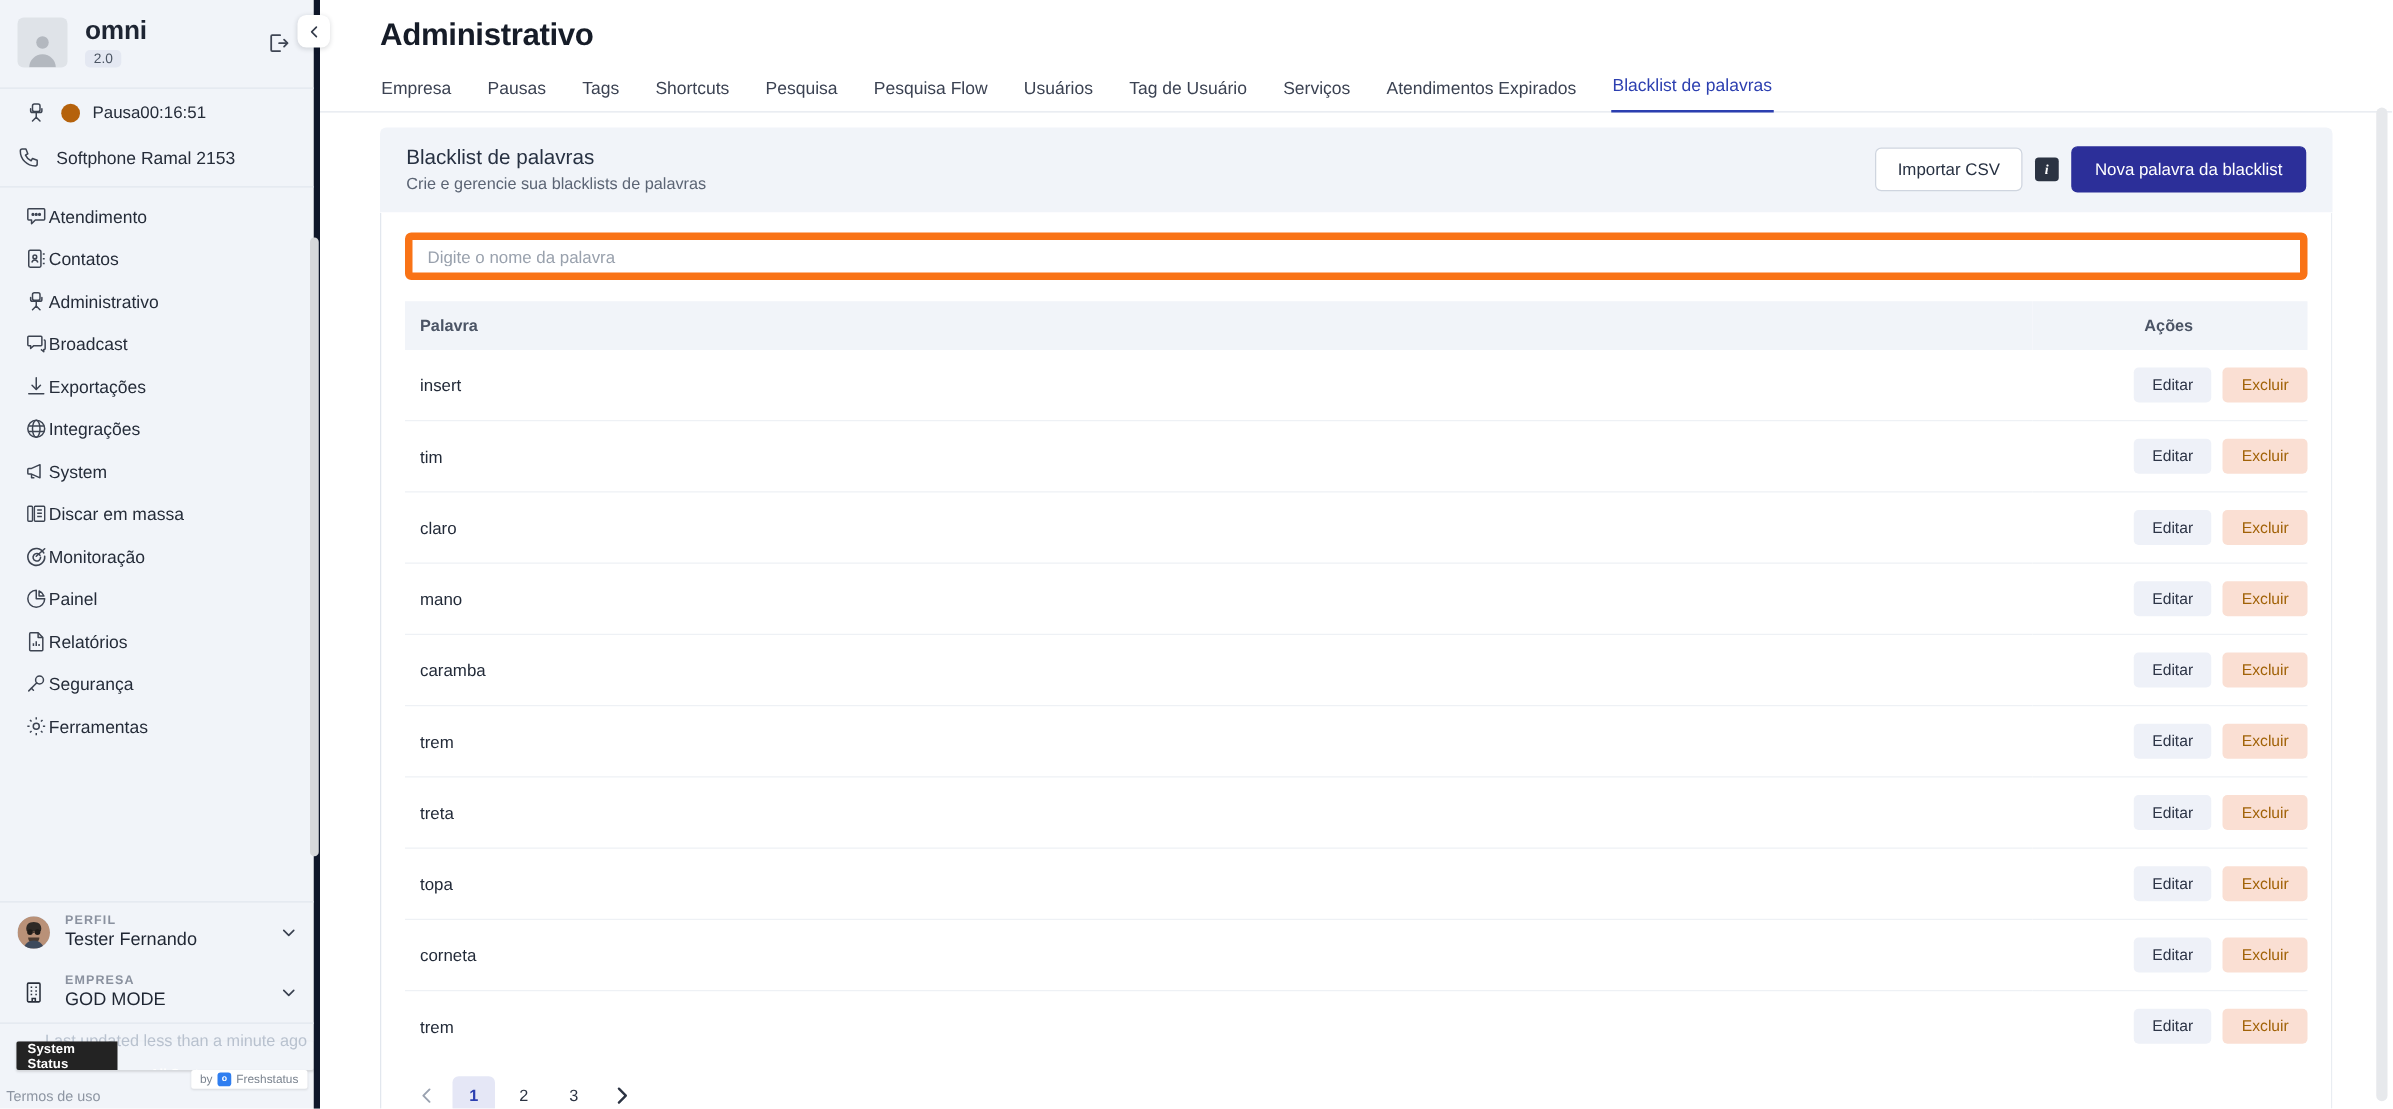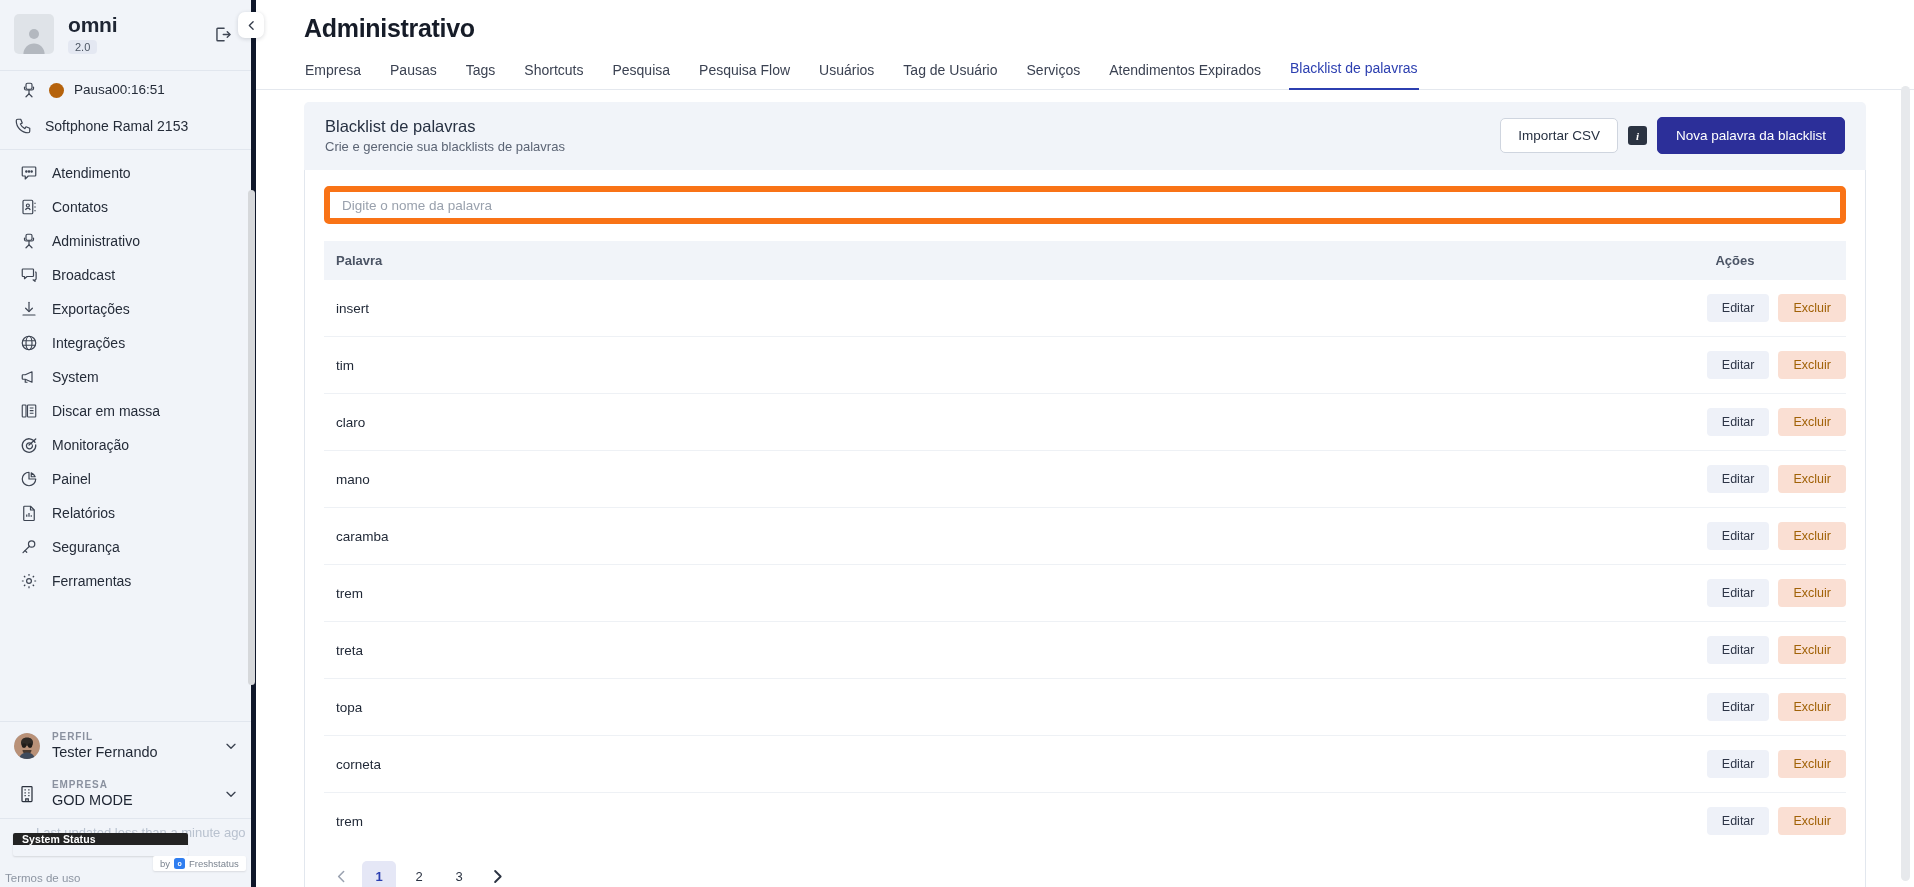--- a/index.html
+++ b/index.html
@@ -64,21 +64,21 @@
   .pausa-time  { font-size: 13.5px; color: #252c39; }
 
   .sb-softphone {
     display: flex; align-items: center; gap: 12px;
     padding: 9px 14px 12px 12px;
   }
   .sb-softphone .txt { font-size: 14px; color: #252c39; }
 
   .sb-nav { padding: 6px 0 4px 0; overflow: hidden; position: relative; }
   .nav-item {
-    display: flex; align-items: center; gap: 13px;
+    display: flex; align-items: center; 
     padding: 8px 14px 8px 18px;
     cursor: pointer;
   }
   .nav-item .label { font-size: 14px; color: #252c39; white-space: nowrap; }
 
   .sb-scroll {
     position: absolute; left: 248px; top: 190px;
     width: 7px; height: 495px; border-radius: 4px; background: #d6d8db;
     z-index: 12;
   }
@@ -103,21 +103,20 @@
   .sb-foot { position: relative; height: 68px; }
   .sb-foot-div { height: 1px; background: #e1e6ee; }
   .fs-last {
     position: absolute; left: 36px; top: 6px;
     font-size: 13px; color: #b9c2cf; white-space: nowrap;
   }
   .fs-badge {
     position: absolute; left: 13px; top: 14px;
     display: flex; height: 23px; border-radius: 2px; overflow: hidden;
     box-shadow: 0 1px 2px rgba(0,0,0,.12);
-    flex-direction: column;
   }
   .fs-left {
     background: #232323; color: #ffffff; font-size: 10.5px; font-weight: 700;
     padding: 0 9px; display: flex; align-items: center; letter-spacing: .1px;
   }
   .fs-right {
     background: #ec4899; color: #ffffff; font-size: 10.5px; font-weight: 700;
     padding: 0 26px; display: flex; align-items: center; letter-spacing: .1px; margin-top: 32px;
   }
   .fs-by {

